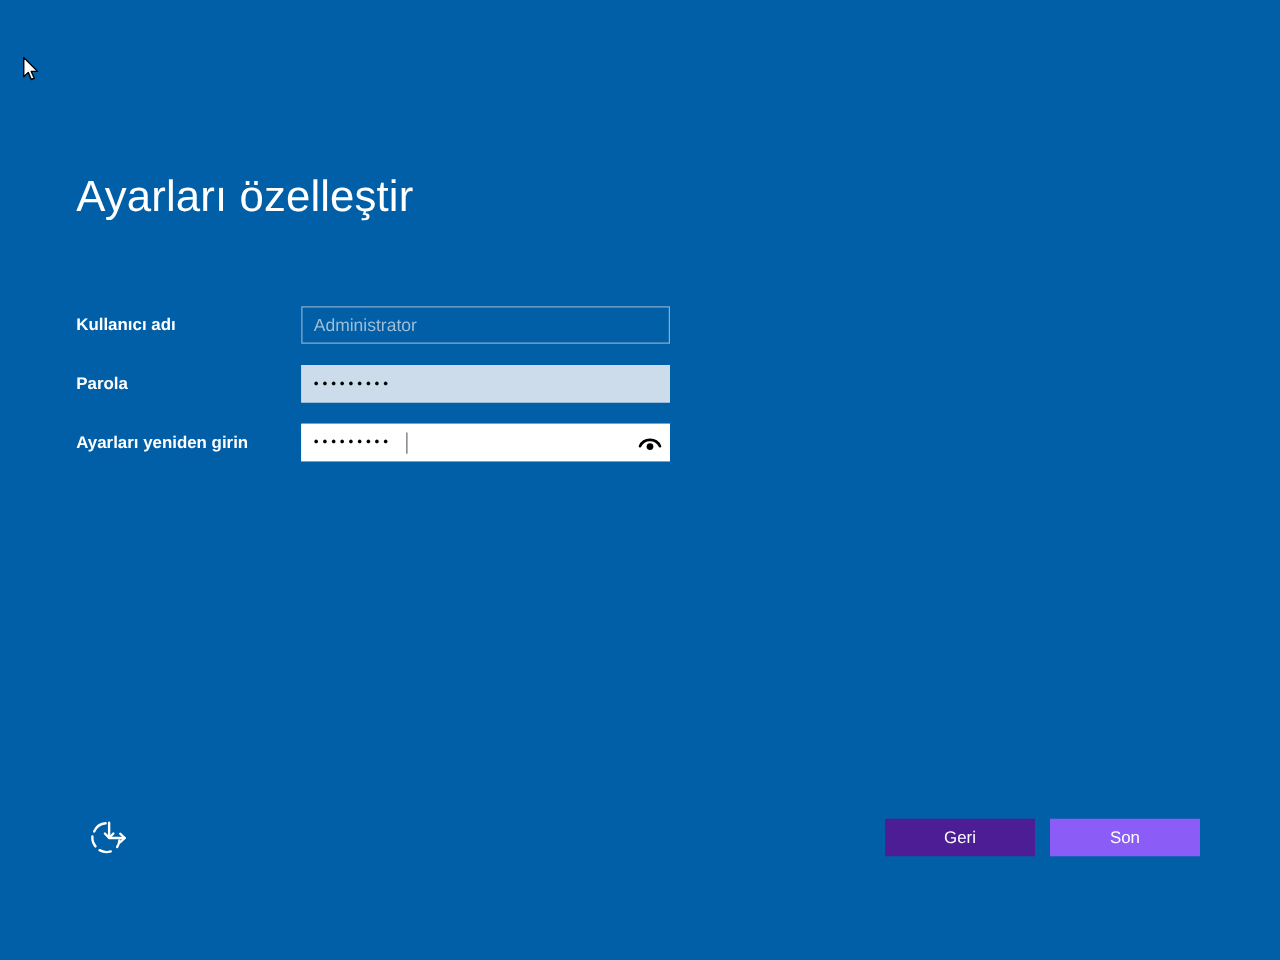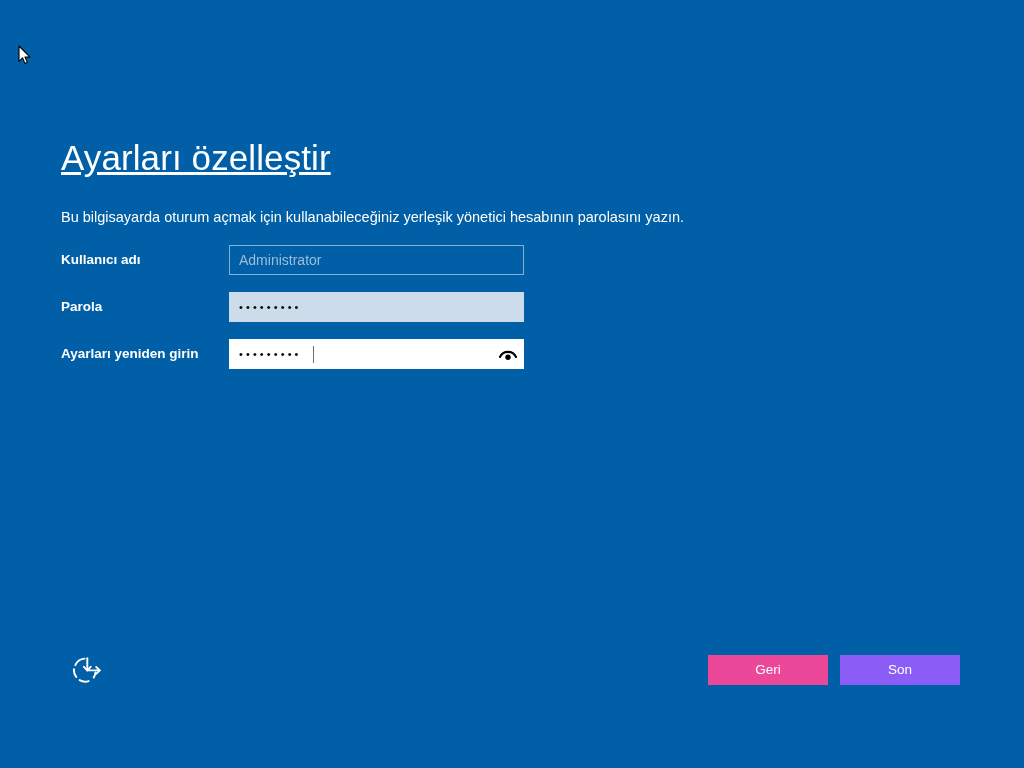--- a/index.html
+++ b/index.html
@@ -26,21 +26,20 @@
   .page-title {
     position: absolute;
     left: 61px;
     top: 136px;
     font-size: 35px;
     font-weight: 300;
     color: #ffffff;
     letter-spacing: 0.1px;
     line-height: 44px;
     white-space: nowrap;
-    text-decoration: underline;
   }
 
   
   .page-subtitle {
     position: absolute;
     left: 61px;
     top: 208px;
     font-size: 14.5px;
     font-weight: 400;
     color: #ffffff;
@@ -66,21 +65,21 @@
     top: 0;
     height: 30px;
     line-height: 30px;
     font-size: 13.5px;
     font-weight: bold;
     color: #ffffff;
     white-space: nowrap;
   }
   .field-wrap {
     position: absolute;
-    left: 168px;
+    left: 180px;
     top: 0;
     width: 295px;
     height: 30px;
     box-sizing: border-box;
   }
 
   
   .field-username {
     background: transparent;
     border: 1px solid #84aed0;
@@ -160,21 +159,21 @@
     font-family: "Liberation Sans", sans-serif;
     font-size: 13.5px;
     color: #ffffff;
     cursor: pointer;
     padding: 0;
     line-height: 30px;
     text-align: center;
   }
   .btn-back {
     left: 708px;
-    background: #ec4899;
+    background: #4c1d95;
   }
   .btn-finish {
     left: 840px;
     background: #8b5cf6;
   }
 
   
   .cursor {
     position: absolute;
     left: 18px;
@@ -184,21 +183,20 @@
     pointer-events: none;
   }
 </style>
 </head>
 <body>
 
 <div id="screen">
 
   <div class="page-title">Ayarları özelleştir</div>
 
-  <div class="page-subtitle">Bu bilgisayarda oturum açmak için kullanabileceğiniz yerleşik yönetici hesabının parolasını yazın.</div>
 
   <div class="form">
 
     <div class="form-row">
       <div class="form-label">Kullanıcı adı</div>
       <div class="field-wrap field-username">
         <div class="field-text">Administrator</div>
       </div>
     </div>
 

